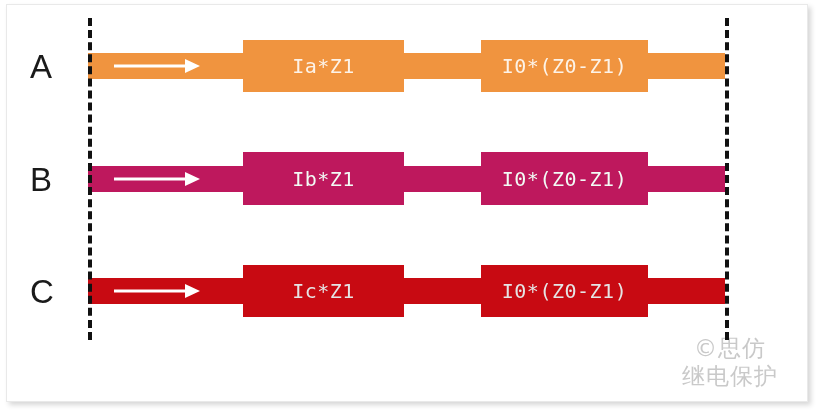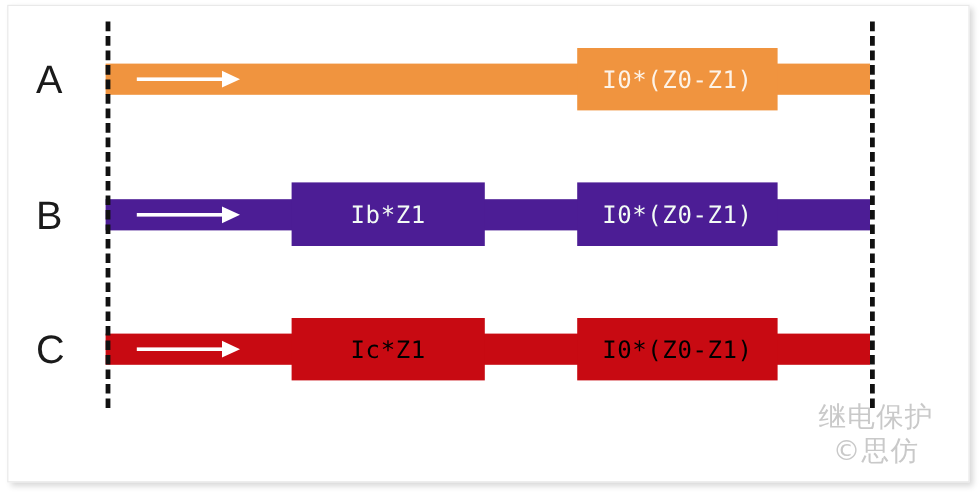--- a/index.html
+++ b/index.html
@@ -124,26 +124,26 @@
     font-size: 20px;
     letter-spacing: 0.5px;
     white-space: nowrap;
     z-index: 2;
   }
   .block-1 { left: 243px; width: 161px; }
   .block-2 { left: 481px; width: 167px; text-align: center; }
 
   
   #row-a .conductor, #row-a .block { background: #f0943f; }
-  #row-b .conductor, #row-b .block { background: #4c1d95; }
+  #row-b .conductor, #row-b .block { background: #be185d; }
   #row-c .conductor, #row-c .block { background: #c80a12; }
 
   #row-a .block { color: #fdf3e8; }
   #row-b .block { color: #f2fbf5; }
-  #row-c .block { color: #000000; }
+  #row-c .block { color: #e5e5e5; }
 
   
   .watermark {
     position: absolute;
     right: 38px;
     bottom: 22px;
     text-align: center;
     color: #c9c9c9;
     font-family: "DejaVu Sans", sans-serif;
     font-size: 23px;
@@ -161,20 +161,21 @@
 
   <div class="bus-line" id="bus-left"></div>
 
   <div class="phase-row" id="row-a">
     <div class="phase-label">A</div>
     <div class="conductor"></div>
     <div class="arrow">
       <div class="arrow-shaft"></div>
       <div class="arrow-head"></div>
     </div>
+    <div class="block block-1">Ia*Z1</div>
     <div class="block block-2">I0*(Z0-Z1)</div>
   </div>
 
   <div class="phase-row" id="row-b">
     <div class="phase-label">B</div>
     <div class="conductor"></div>
     <div class="arrow">
       <div class="arrow-shaft"></div>
       <div class="arrow-head"></div>
     </div>
@@ -189,17 +190,17 @@
       <div class="arrow-shaft"></div>
       <div class="arrow-head"></div>
     </div>
     <div class="block block-1">Ic*Z1</div>
     <div class="block block-2">I0*(Z0-Z1)</div>
   </div>
 
   <div class="bus-line" id="bus-right"></div>
 
   <div class="watermark">
+    <div>©思仿</div>
     <div>继电保护</div>
-    <div>©思仿</div>
   </div>
 
 </div>
 
 </body></html>

